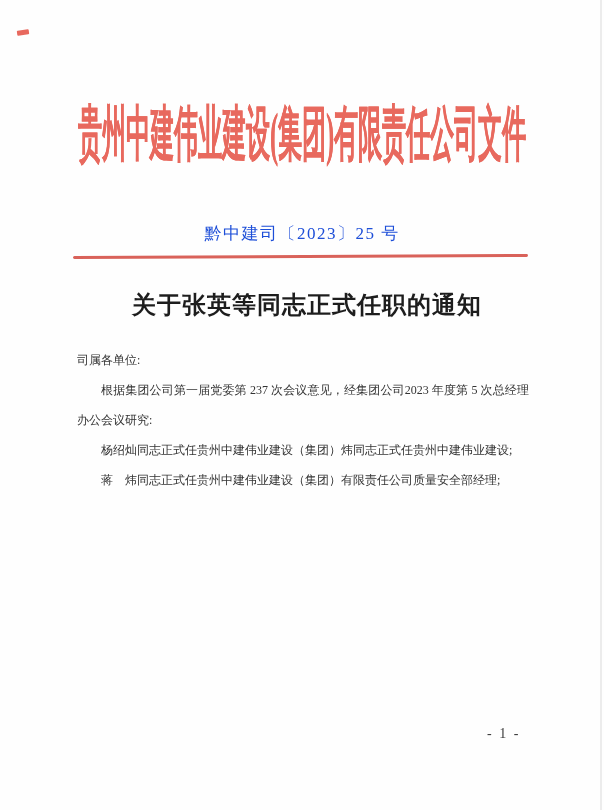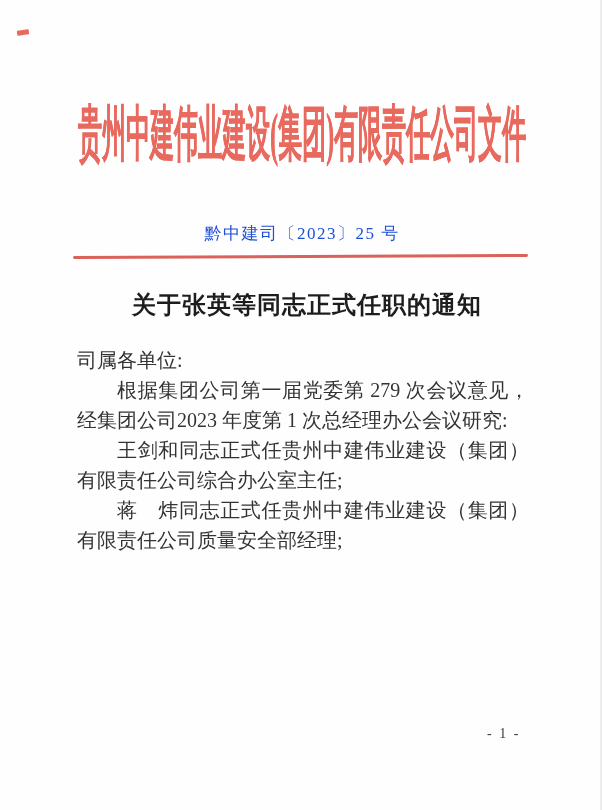--- a/index.html
+++ b/index.html
@@ -65,21 +65,21 @@
     width: 604px;
     text-align: center;
     font-size: 24px;
     font-weight: 700;
     color: #1d1d1d;
     letter-spacing: 1px;
   }
   .body-text {
     position: absolute; top: 345px; left: 77px;
     width: 452px;
-    font-size: 20px;
+    font-size: 12px;
     line-height: 30px;
     color: #333333;
     text-align: justify;
     text-justify: inter-character;
   }
   .para { margin: 0; }
   .para.indent { text-indent: 2em; }
   .page-number {
     position: absolute; top: 726px; left: 487px;
     font-size: 14px;
@@ -101,20 +101,20 @@
   </div>
 
   <div class="doc-number">黔中建司〔2023〕25 号</div>
 
   <div class="red-line"></div>
 
   <div class="doc-title">关于张英等同志正式任职的通知</div>
 
   <div class="body-text">
     <p class="para">司属各单位:</p>
-    <p class="para indent">根据集团公司第一届党委第 279 次会议意见，经集团公司2023 年度第 1 次总经理办公会议研究:</p>
-    <p class="para indent">王剑和同志正式任贵州中建伟业建设（集团）有限责任公司综合办公室主任;</p>
+    <p class="para indent">根据集团公司第一届党委第 237 次会议意见，经集团公司2023 年度第 5 次总经理办公会议研究:</p>
+    <p class="para indent">杨绍灿同志正式任贵州中建伟业建设（集团）炜同志正式任贵州中建伟业建设;</p>
     <p class="para indent">蒋　炜同志正式任贵州中建伟业建设（集团）有限责任公司质量安全部经理;</p>
   </div>
 
   <div class="page-number">- 1 -</div>
 
 </div>
 
 </body></html>

